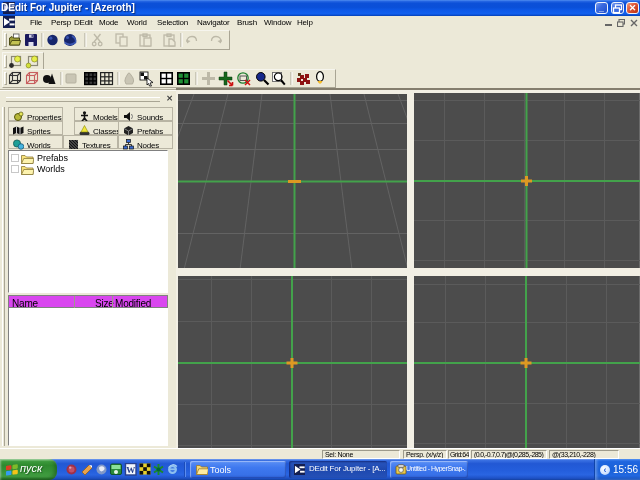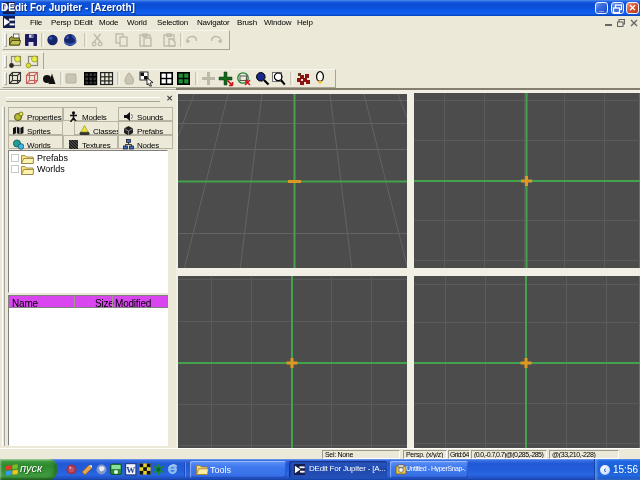--- a/index.html
+++ b/index.html
@@ -305,21 +305,21 @@
 
   <div class="abs" id="panelbar">
     <div class="abs" id="pgrip"></div>
     <div class="abs" id="pclose">✕</div>
   </div>
 
   <div class="abs tab" style="left:8px;  top:19px; width:55px"><span class="ticon"><svg width="11" height="11" viewBox="0 0 11 11">
           <circle cx="5" cy="6" r="3.5" fill="#b8b83a" stroke="#55550e"></circle>
           <circle cx="8" cy="3" r="2" fill="#e6e65a" stroke="#55550e" stroke-width="0.7"></circle>
         </svg></span>Properties</div>
-  <div class="abs tab" style="left:63px; top:19px; width:34px"><span class="ticon"><svg width="11" height="11" viewBox="0 0 11 11">
+  <div class="abs tab" style="left:74px; top:19px; width:55px"><span class="ticon"><svg width="11" height="11" viewBox="0 0 11 11">
           <circle cx="5.5" cy="1.8" r="1.6" fill="#111"></circle>
           <path d="M5.5,3 L5.5,7 M2,4.5 L9,4.5 M5.5,7 L2.5,11 M5.5,7 L8.5,11" stroke="#111" stroke-width="1.5" fill="none"></path>
         </svg></span>Models</div>
   <div class="abs tab" style="left:118px;top:19px; width:55px"><span class="ticon"><svg width="11" height="11" viewBox="0 0 11 11">
           <path d="M1,4 L3.5,4 L7,1 L7,10 L3.5,7 L1,7 Z" fill="#111"></path>
           <path d="M8.5,3 Q10.5,5.5 8.5,8" stroke="#777" stroke-width="1" fill="none"></path>
         </svg></span>Sounds</div>
   <div class="abs tab" style="left:8px;  top:33px; width:55px"><span class="ticon"><svg width="11" height="11" viewBox="0 0 11 11">
           <path d="M0,3 L3.5,1.5 L7,3 L10.5,1.5 L10.5,8 L7,9.5 L3.5,8 L0,9.5 Z" fill="#111"></path>
           <path d="M3.5,1.5 L3.5,8 M7,3 L7,9.5" stroke="#fff" stroke-width="0.8"></path>

